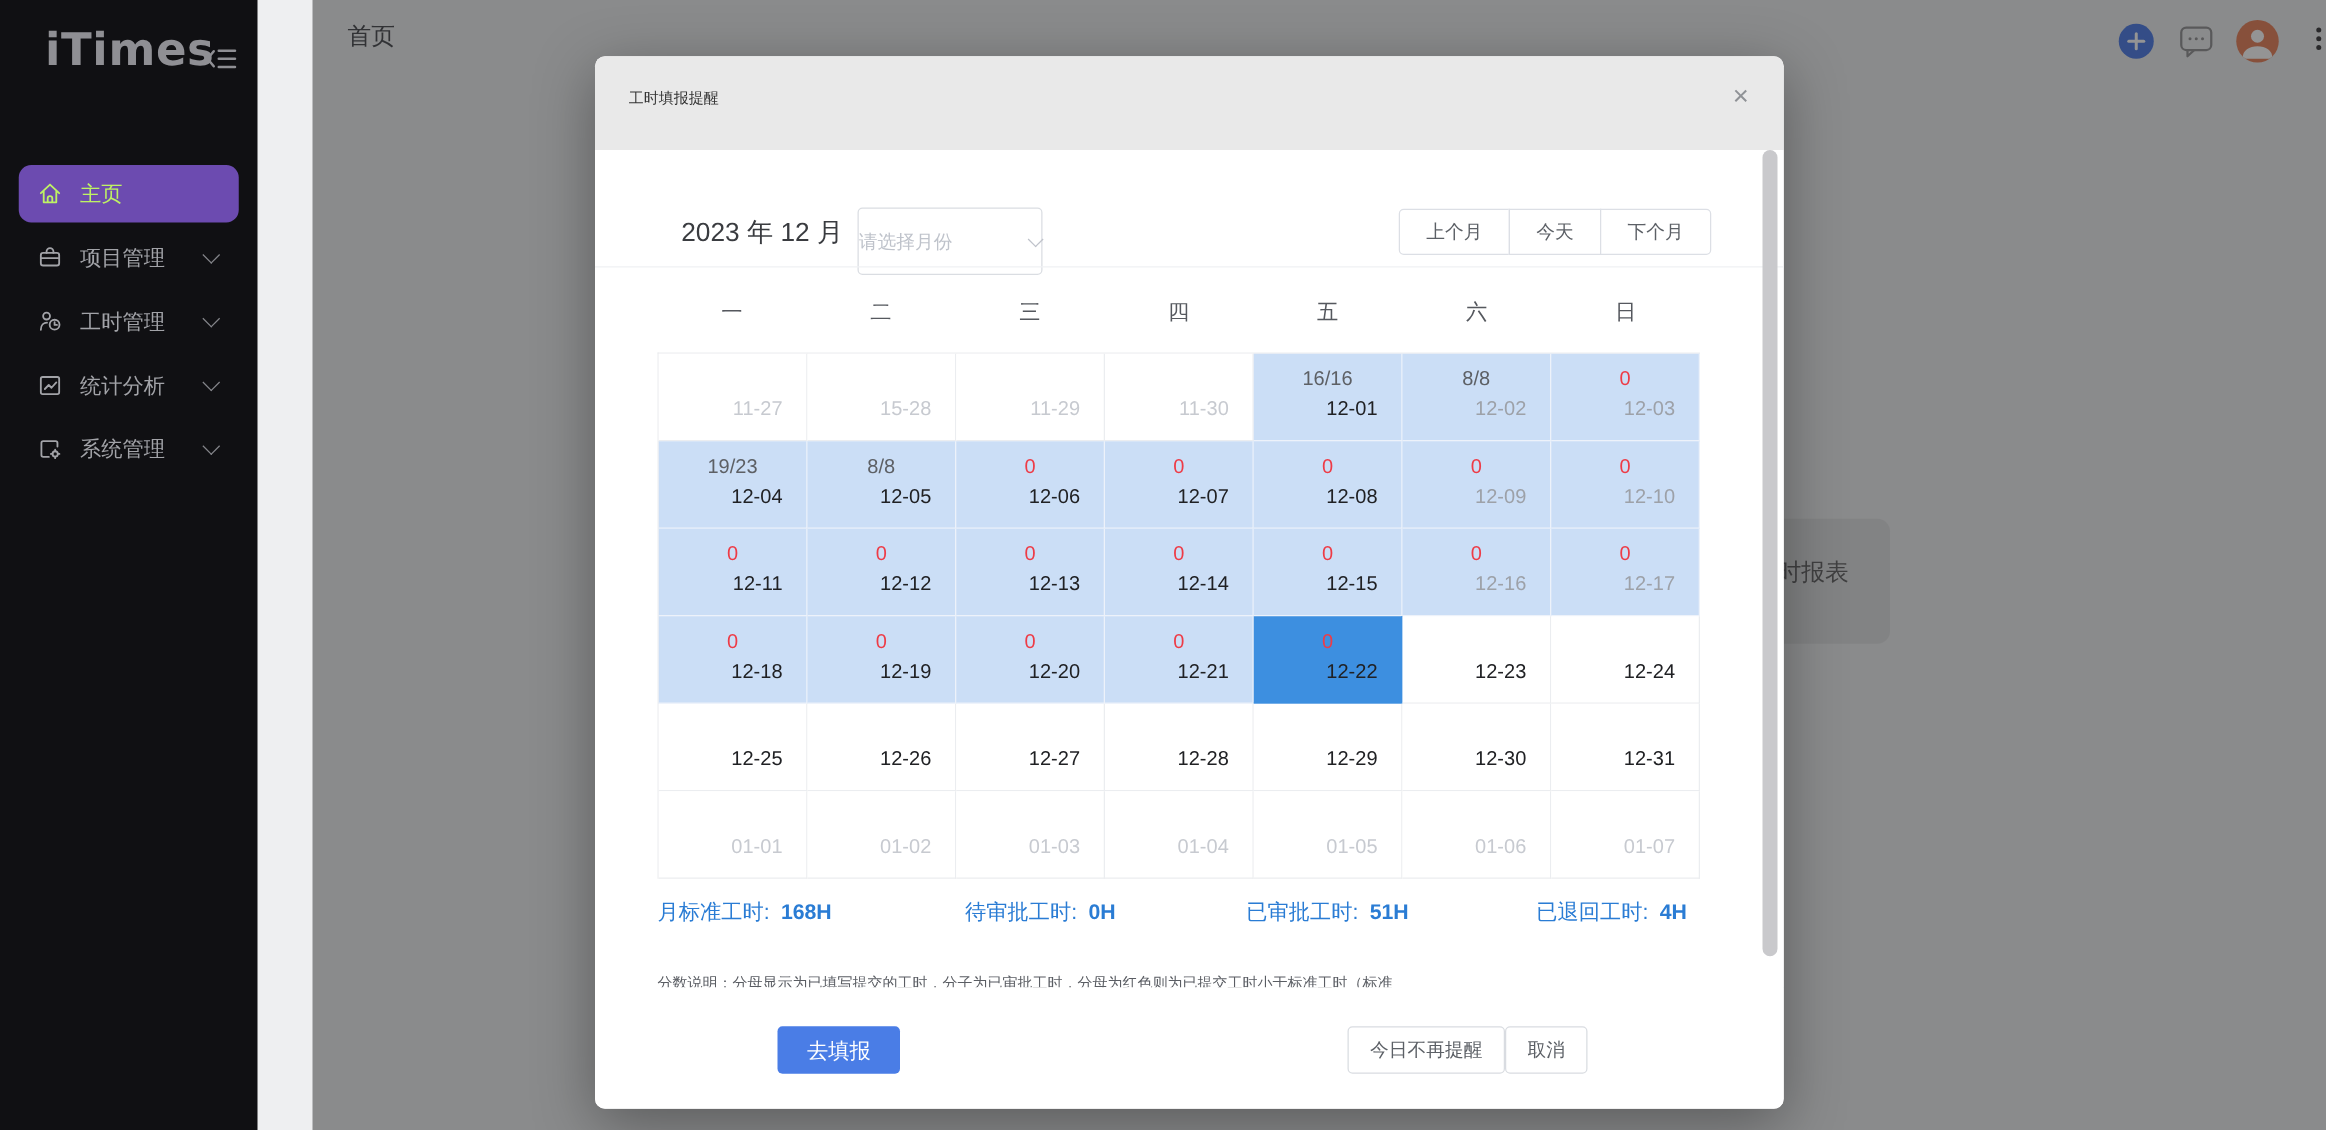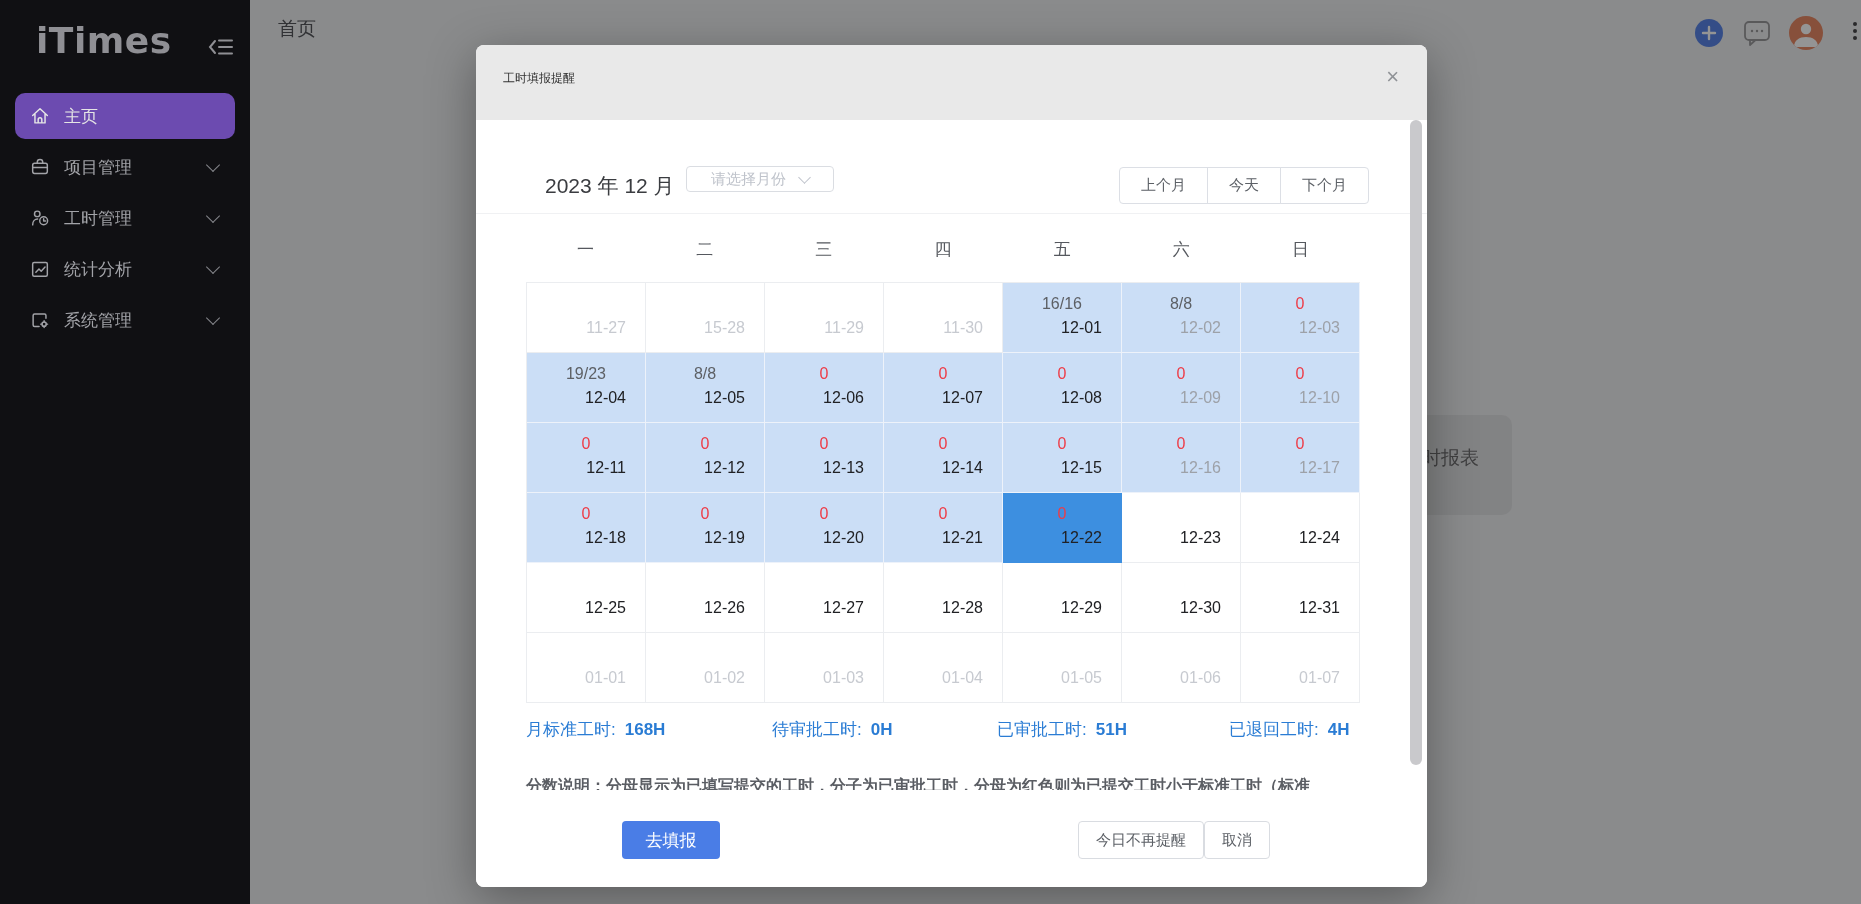--- a/index.html
+++ b/index.html
@@ -1,27 +1,27 @@
 <!DOCTYPE html>
 <html><head>
 <meta charset="utf-8">
 <style>
   html,body{margin:0;padding:0;}
   body{width:1861px;height:904px;position:relative;overflow:hidden;background:#eeeff1;
        font-family:"Liberation Sans",sans-serif;}
 
   
-  .sidebar{position:absolute;left:0;top:0;width:250px;height:904px;background:#101013;z-index:30;}
+  .sidebar{position:absolute;left:0;top:0;width:206px;height:904px;background:#101013;z-index:30;}
   .logo{position:absolute;left:36px;top:20px;font-size:36px;font-weight:800;color:#8f8f94;
         letter-spacing:.5px;font-family:"DejaVu Sans",sans-serif;}
   .collapse-btn{position:absolute;right:16px;top:36px;width:26px;height:22px;cursor:pointer;color:#8f8f94;}
   .menu{position:absolute;top:93px;left:15px;right:15px;}
   .menu-item{height:46px;display:flex;align-items:center;padding:0 14px;border-radius:10px;
              color:#a2a3a8;font-size:17px;margin-bottom:5px;cursor:pointer;box-sizing:border-box;}
-  .menu-item.active{background:#6c4bb0;color:#e5e5e5;}
+  .menu-item.active{background:#6c4bb0;color:#bef264;margin-top:39px;}
   .menu-icon{width:22px;height:22px;margin-right:13px;flex:none;}
   .menu-label{flex:1;}
   .chev{width:9px;height:9px;border-right:1.6px solid #85868b;border-bottom:1.6px solid #85868b;
         transform:rotate(45deg);margin-top:-5px;margin-right:3px;}
 
   
   .content{position:absolute;left:250px;top:0;width:1611px;height:904px;background:#eeeff1;z-index:1;}
   .breadcrumb{position:absolute;left:28px;top:16px;font-size:19px;color:#55575c;}
   .icon-plus{position:absolute;left:1445px;top:19px;width:28px;height:28px;border-radius:50%;
              background:#5a86e8;cursor:pointer;}
@@ -39,22 +39,22 @@
 
   
   .modal{position:absolute;left:476px;top:45px;width:951px;height:842px;background:#fff;
          border-radius:8px;z-index:20;box-shadow:0 12px 48px rgba(0,0,0,.35);overflow:hidden;}
   .modal-header{height:75px;background:#e9e9e9;position:relative;}
   .modal-title{position:absolute;left:27px;top:25px;font-size:12px;color:#333;}
   .modal-close{position:absolute;right:28px;top:21px;font-size:22px;color:#8f9296;cursor:pointer;line-height:1;}
   .modal-body{position:relative;height:670px;overflow:hidden;background:#fff;}
 
   .month-title{position:absolute;left:69px;top:52px;font-size:21px;color:#3a3c40;}
-  .month-select{position:absolute;left:210px;top:46px;width:148px;height:26px;border:1px solid #dadde2;
-                border-radius:4px;display:flex;align-items:center;padding:0 24px;box-sizing:border-box;cursor:pointer;}
+  .month-select{position:absolute;left:210px;top:46px;width:148px;height:54px;border:1px solid #dadde2;
+                border-radius:4px;display:flex;align-items:center;padding:0 0;box-sizing:border-box;cursor:pointer;}
   .month-select .ph{color:#bfc3cb;font-size:15px;flex:1;}
   .select-chev{width:8px;height:8px;border-right:1.6px solid #bfc3cb;border-bottom:1.6px solid #bfc3cb;
                transform:rotate(45deg);margin-top:-4px;}
   .nav-group{position:absolute;right:58px;top:47px;display:flex;padding-left:15px;}
   .nav-btn{height:37px;padding:0 21px;background:#fff;border:1px solid #dcdfe5;font-size:15px;color:#5c6066;
            display:flex;align-items:center;margin-left:-1px;cursor:pointer;}
   .nav-btn:first-child{border-radius:4px 0 0 4px;margin-left:0;}
   .nav-btn:last-child{border-radius:0 4px 4px 0;text-align:right;}
   .hr{position:absolute;left:0;right:0;top:93px;height:1px;background:#f0f1f3;}
 
@@ -75,21 +75,21 @@
 
   .scroll-thumb{position:absolute;right:5px;top:0;width:12px;height:645px;background:#c9c9cc;
                 border-radius:6px;z-index:5;cursor:pointer;}
 
   .stats-row{position:absolute;left:50px;top:598px;width:834px;height:26px;}
   .stat{position:absolute;top:0;font-size:17px;color:#2a7cd4;white-space:nowrap;}
   .stat-0{left:0;} .stat-1{left:246px;} .stat-2{left:471px;} .stat-3{left:703px;}
   .stat-label{margin-right:9px;}
   .stat-value{font-weight:700;}
 
-  .note{position:absolute;left:50px;top:656px;font-size:16px;font-weight:700;color:#5a5d63;
+  .note{position:absolute;left:50px;top:656px;font-size:12px;font-weight:400;color:#5a5d63;
         white-space:nowrap;line-height:20px;}
 
   .modal-footer{position:absolute;left:0;right:0;bottom:0;height:97px;background:#fff;}
   .btn-primary{position:absolute;left:146px;top:31px;width:98px;height:38px;background:#4a7de6;color:#fff;
                border:none;border-radius:4px;font-size:17px;cursor:pointer;font-family:inherit;}
   .btn-right-group{position:absolute;right:157px;top:31px;display:flex;}
   .btn-plain{height:38px;padding:0 17px;background:#fff;border:1px solid #d9dce1;border-radius:4px;
              font-size:15px;color:#5c6066;cursor:pointer;font-family:inherit;}
 </style>
 </head>

